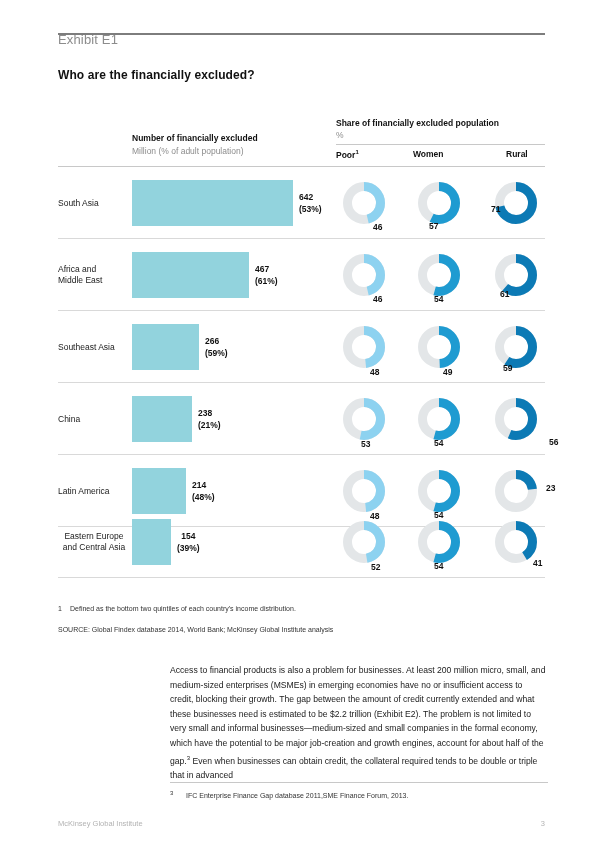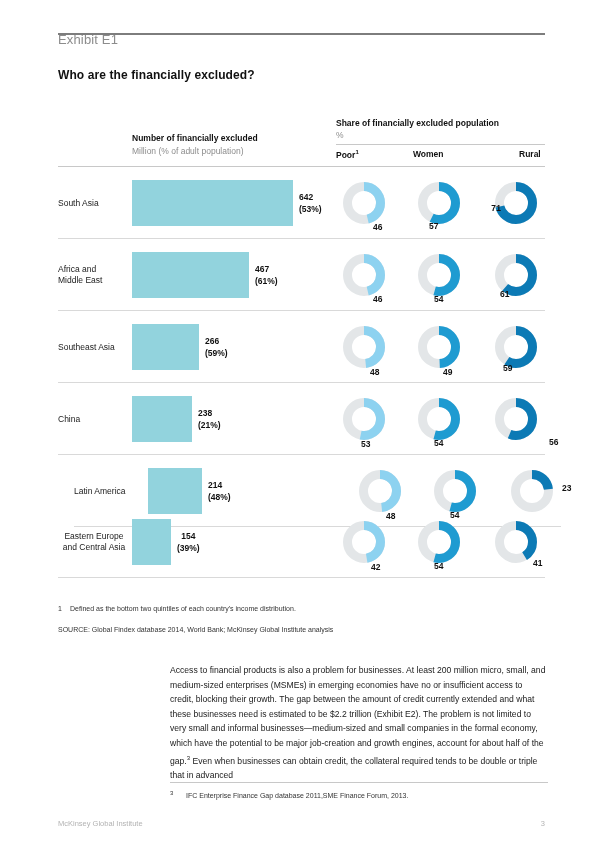--- a/index.html
+++ b/index.html
@@ -109,21 +109,21 @@
     font-size: 8.5px;
     font-weight: bold;
     color: #111111;
   }
   .sub-col-head sup {
     font-size: 6px;
     vertical-align: super;
   }
   .sub-head-poor  { left: 336px; }
   .sub-head-women { left: 413px; }
-  .sub-head-rural { left: 519px; }
+  .sub-head-rural { left: 506px; }
 
   
   .row {
     position: absolute;
     left: 58px;
     width: 487px;
     height: 72px;
   }
   .row-sep {
     position: absolute;
@@ -306,21 +306,21 @@
             <circle cx="21" cy="21" r="16.5" fill="none" stroke="#1f9bd1" stroke-width="9" stroke-dasharray="59.093357814024 44.57919975443917" transform="rotate(-90 21 21)"></circle>
           </svg>
         </div>
         <div class="donut-value" style="left: 371px; top: 54px;">57</div>
         <div class="donut" style="left: 437px;">
           <svg width="42" height="42" viewBox="0 0 42 42">
             <circle cx="21" cy="21" r="16.5" fill="none" stroke="#e3e6e8" stroke-width="9"></circle>
             <circle cx="21" cy="21" r="16.5" fill="none" stroke="#0c7ab5" stroke-width="9" stroke-dasharray="73.60751587360885 30.06504169485433" transform="rotate(-90 21 21)"></circle>
           </svg>
         </div>
-        <div class="donut-value" style="left: 433px; top: 37px; font-family: Liberation Mono, monospace;">71</div>
+        <div class="donut-value" style="left: 433px; top: 37px;">71</div>
         <div class="row-sep"></div>
       </div>
       <div class="row" style="top: 239px;">
         <div class="region-label">Africa and<br><span>Middle East</span></div>
         <div class="bar" style="width: 117px; background: rgb(146, 211, 221);"></div>
         <div class="bar-value" style="left: 197px;">
           <div>467</div>
           <div>(61%)</div>
         </div>
         <div class="donut" style="left: 285px;">
@@ -399,21 +399,21 @@
         <div class="donut-value" style="left: 376px; top: 55px;">54</div>
         <div class="donut" style="left: 437px;">
           <svg width="42" height="42" viewBox="0 0 42 42">
             <circle cx="21" cy="21" r="16.5" fill="none" stroke="#e3e6e8" stroke-width="9"></circle>
             <circle cx="21" cy="21" r="16.5" fill="none" stroke="#0c7ab5" stroke-width="9" stroke-dasharray="58.05663223833938 45.615925330123794" transform="rotate(-90 21 21)"></circle>
           </svg>
         </div>
         <div class="donut-value" style="left: 450px; top: 54px; padding-left: 41px;">56</div>
         <div class="row-sep"></div>
       </div>
-      <div class="row" style="top: 455px; margin-left: 16px;">
+      <div class="row" style="top: 455px;">
         <div class="region-label">Latin America</div>
         <div class="bar" style="width: 54px; background: rgb(146, 211, 221);"></div>
         <div class="bar-value" style="left: 134px;">
           <div>214</div>
           <div>(48%)</div>
         </div>
         <div class="donut" style="left: 285px;">
           <svg width="42" height="42" viewBox="0 0 42 42">
             <circle cx="21" cy="21" r="16.5" fill="none" stroke="#e3e6e8" stroke-width="9"></circle>
             <circle cx="21" cy="21" r="16.5" fill="none" stroke="#8dd2f0" stroke-width="9" stroke-dasharray="49.762827632862326 53.90972993560085" transform="rotate(-90 21 21)"></circle>
@@ -442,21 +442,21 @@
         <div class="bar-value" style="left: 119px;">
           <div>154</div>
           <div>(39%)</div>
         </div>
         <div class="donut" style="left: 285px;">
           <svg width="42" height="42" viewBox="0 0 42 42">
             <circle cx="21" cy="21" r="16.5" fill="none" stroke="#e3e6e8" stroke-width="9"></circle>
             <circle cx="21" cy="21" r="16.5" fill="none" stroke="#8dd2f0" stroke-width="9" stroke-dasharray="48.72610205717769 54.946455511285485" transform="rotate(-90 21 21)"></circle>
           </svg>
         </div>
-        <div class="donut-value" style="left: 313px; top: 56px;">42</div>
+        <div class="donut-value" style="left: 313px; top: 56px;">52</div>
         <div class="donut" style="left: 360px;">
           <svg width="42" height="42" viewBox="0 0 42 42">
             <circle cx="21" cy="21" r="16.5" fill="none" stroke="#e3e6e8" stroke-width="9"></circle>
             <circle cx="21" cy="21" r="16.5" fill="none" stroke="#1f9bd1" stroke-width="9" stroke-dasharray="55.98318108697012 47.689376481493056" transform="rotate(-90 21 21)"></circle>
           </svg>
         </div>
         <div class="donut-value" style="left: 376px; top: 55px;">54</div>
         <div class="donut" style="left: 437px;">
           <svg width="42" height="42" viewBox="0 0 42 42">
             <circle cx="21" cy="21" r="16.5" fill="none" stroke="#e3e6e8" stroke-width="9"></circle>

